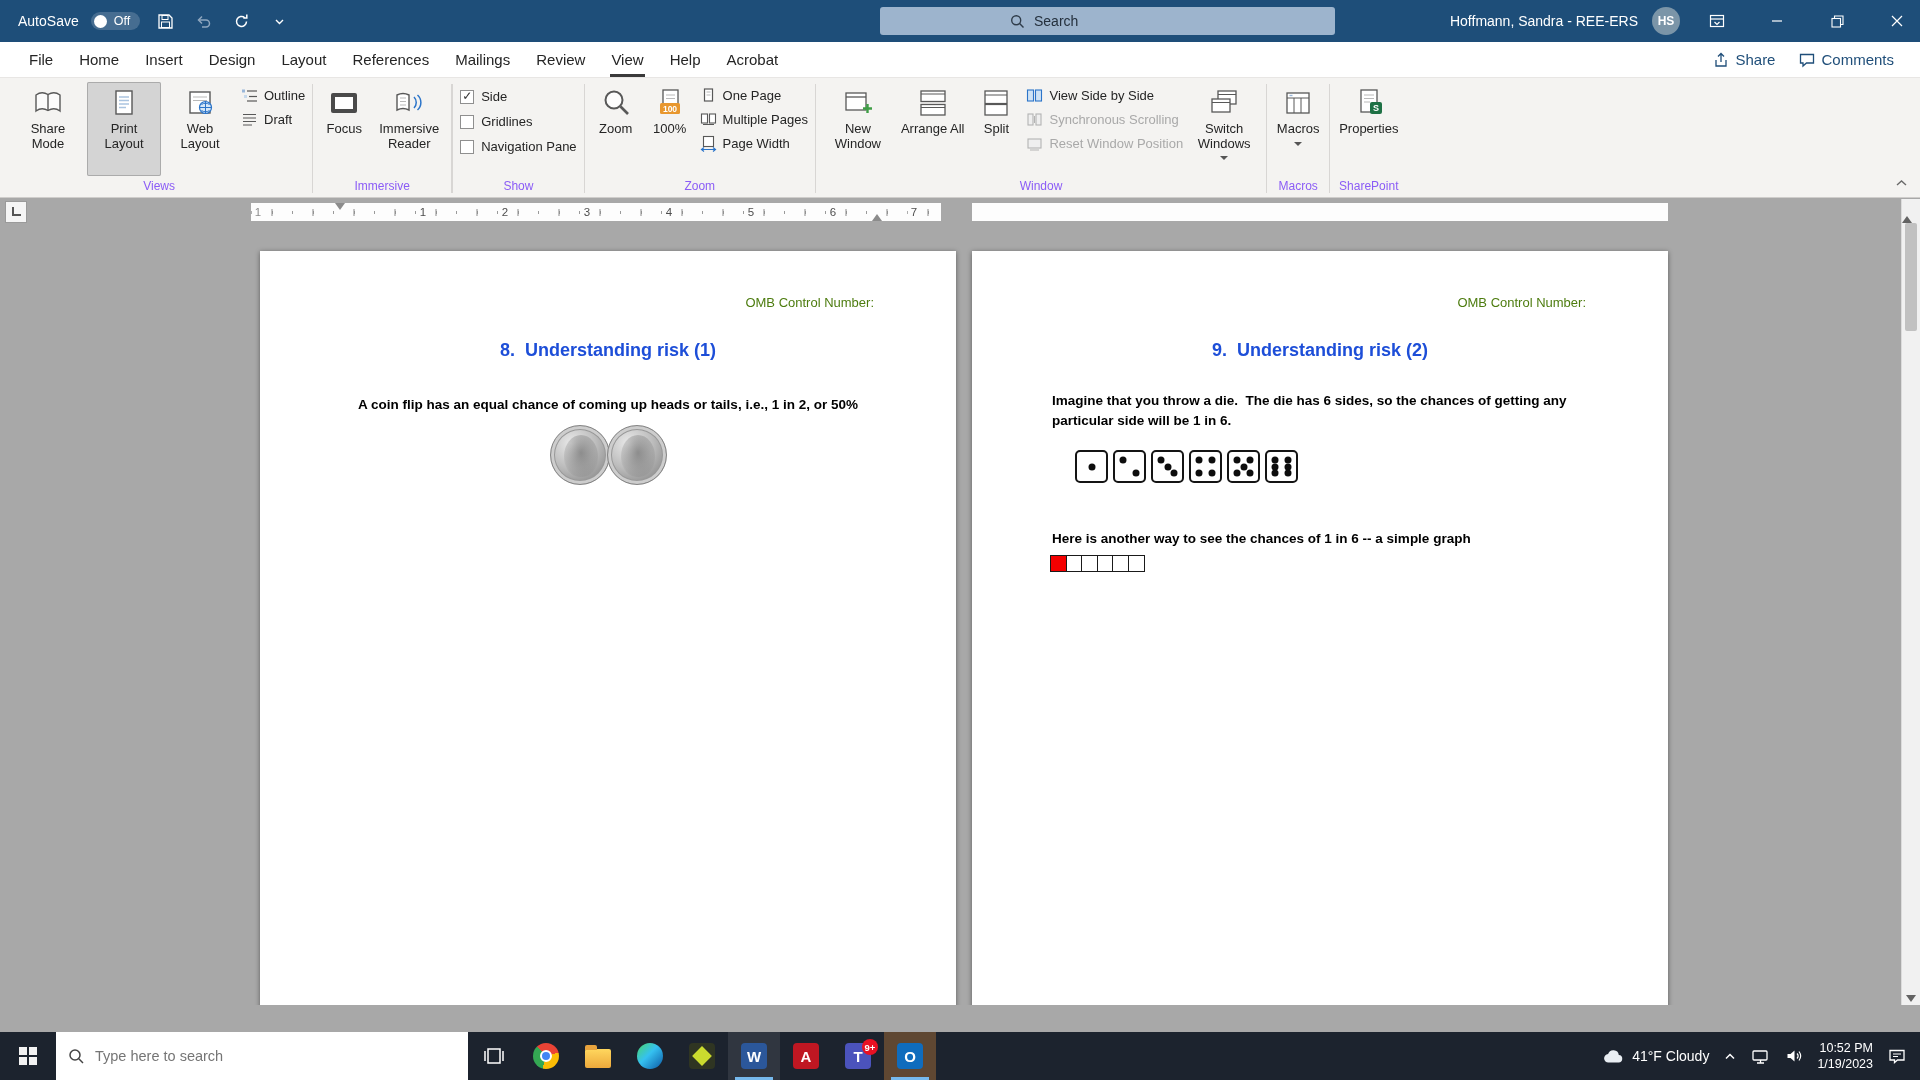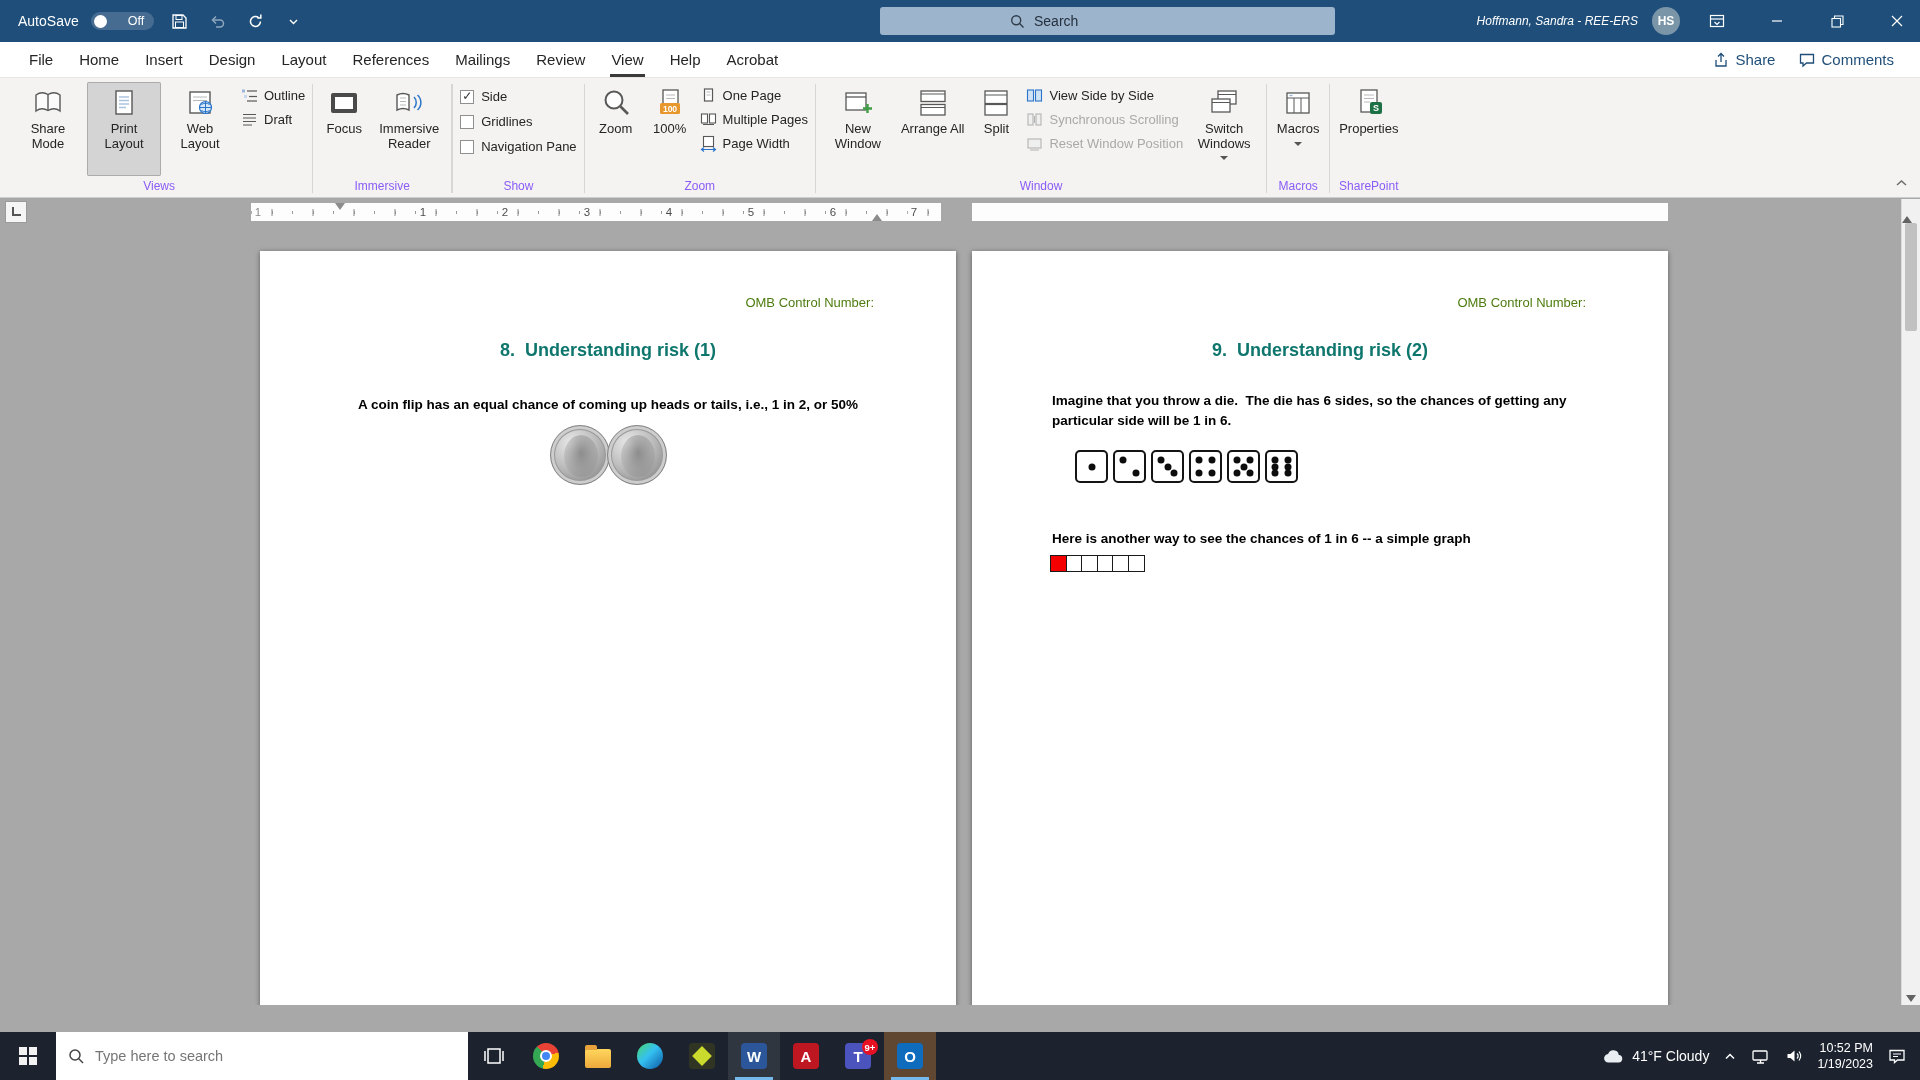--- a/index.html
+++ b/index.html
@@ -3,29 +3,29 @@
 <meta charset="utf-8">
 <style>
   * { box-sizing: border-box; margin:0; padding:0; }
   html,body { width:1920px; height:1080px; overflow:hidden; }
   body { font-family:"Liberation Sans", sans-serif; background:#a8a8a8; position:relative; color:#252525; }
 
   
   .titlebar { position:absolute; top:0; left:0; right:0; height:42px; background:#1e4e79; display:flex; align-items:center; color:#fff; }
   .tb-left { display:flex; align-items:center; gap:12px; padding-left:18px; }
   .autosave-label { font-size:14px; }
-  .autosave-toggle { display:flex; align-items:center; gap:21px; background:rgba(255,255,255,.18); border-radius:10px; padding:2px 10px 2px 3px; cursor:default; }
+  .autosave-toggle { display:flex; align-items:center; gap:7px; background:rgba(255,255,255,.18); border-radius:10px; padding:2px 10px 2px 3px; cursor:default; }
   .autosave-toggle .knob { width:13px; height:13px; border-radius:50%; background:#fff; display:block; }
   .as-state { font-size:12.5px; }
   .qatbtn { width:26px; height:26px; display:flex; align-items:center; justify-content:center; }
   .qatbtn svg { display:block; }
   .tb-title { position:absolute; left:340px; width:540px; text-align:center; font-size:15px; white-space:nowrap; overflow:hidden; }
   .tb-search { position:absolute; left:880px; width:455px; height:28px; top:7px; background:#9db4cd; border-radius:3px; display:flex; align-items:center; gap:9px; padding-left:130px; color:#24303d; font-size:14px; }
   .tb-right { margin-left:auto; display:flex; align-items:center; gap:14px; height:100%; }
-  .tb-user { font-size:12px; white-space:nowrap;font-style:italic; }
+  .tb-user { font-size:14px; white-space:nowrap; }
   .avatar { width:28px; height:28px; border-radius:50%; background:#7b95a8; display:flex; align-items:center; justify-content:center; font-size:12px; font-weight:bold; }
   .winbtn { width:46px; height:42px; display:flex; align-items:center; justify-content:center; }
 
   
   .menubar { position:absolute; top:42px; left:0; right:0; height:36px; background:#fff; display:flex; align-items:stretch; padding-left:16px; border-bottom:1px solid #e8e6e4; }
   .mtab { padding:0 13px; font-size:15px; display:flex; align-items:center; position:relative; }
   .mtab.active::after { content:""; position:absolute; left:12px; right:12px; bottom:0; height:3px; background:#3a3a3a; }
   .mright { margin-left:auto; display:flex; align-items:center; gap:24px; padding-right:26px; color:#1f4e79; }
   .mrbtn { display:flex; align-items:center; gap:6px; font-size:15px; }
 
@@ -63,21 +63,21 @@
   .rnum { position:absolute; top:0; transform:translateX(-50%); line-height:18px; font-size:11.5px; color:#4d4d4d; background:#fdfdfd; padding:0 3px; }
   .rnum.dim { color:#8d8d8d; }
   .ind-first { position:absolute; top:0; width:0; height:0; border-left:5px solid transparent; border-right:5px solid transparent; border-top:7px solid #8c8c8c; transform:translateX(-50%); }
   .ind-right { position:absolute; bottom:0; width:0; height:0; border-left:5px solid transparent; border-right:5px solid transparent; border-bottom:7px solid #8c8c8c; transform:translateX(-50%); }
 
   
   .docarea { position:absolute; top:226px; left:0; width:1920px; height:779px; background:#a8a8a8; overflow:hidden; }
   .page { position:absolute; top:25px; width:696px; height:820px; background:#fff; box-shadow:0 1px 5px rgba(0,0,0,.45); }
   .page-left { left:260px; } .page-right { left:972px; }
   .omb { margin-top:44px; padding-right:82px; text-align:right; font-size:13px; color:#4d7c0f; }
-  .pheading { margin-top:30px; text-align:center; color:#0f766e; font-weight:bold; font-size:18px; white-space:pre-wrap; }
+  .pheading { margin-top:30px; text-align:center; color:#1d4ed8; font-weight:bold; font-size:18px; white-space:pre-wrap; }
   .pbody { font-weight:bold; font-size:13.5px; color:#000; white-space:pre-wrap; line-height:1.45; }
   .pbody-c { margin-top:34px; text-align:center; }
   .pbody-l { margin:30px 60px 0 80px; }
   .coins { margin-top:10px; display:flex; justify-content:center; }
   .coin { width:60px; height:60px; border-radius:50%; border:1px solid #858585;
     background:radial-gradient(circle at 35% 30%, #e9e9e9, #bcbcbc 45%, #909090 78%, #787878);
     box-shadow:inset 0 0 0 3px #cdcdcd, inset 0 0 0 4px #999; position:relative; }
   .coin + .coin { margin-left:-3px; }
   .coin::after { content:""; position:absolute; left:13px; top:9px; width:34px; height:42px; border-radius:50% 50% 46% 46%;
     background:radial-gradient(ellipse at 50% 42%, rgba(85,85,85,.55), rgba(120,120,120,.22) 68%, transparent 80%); }

